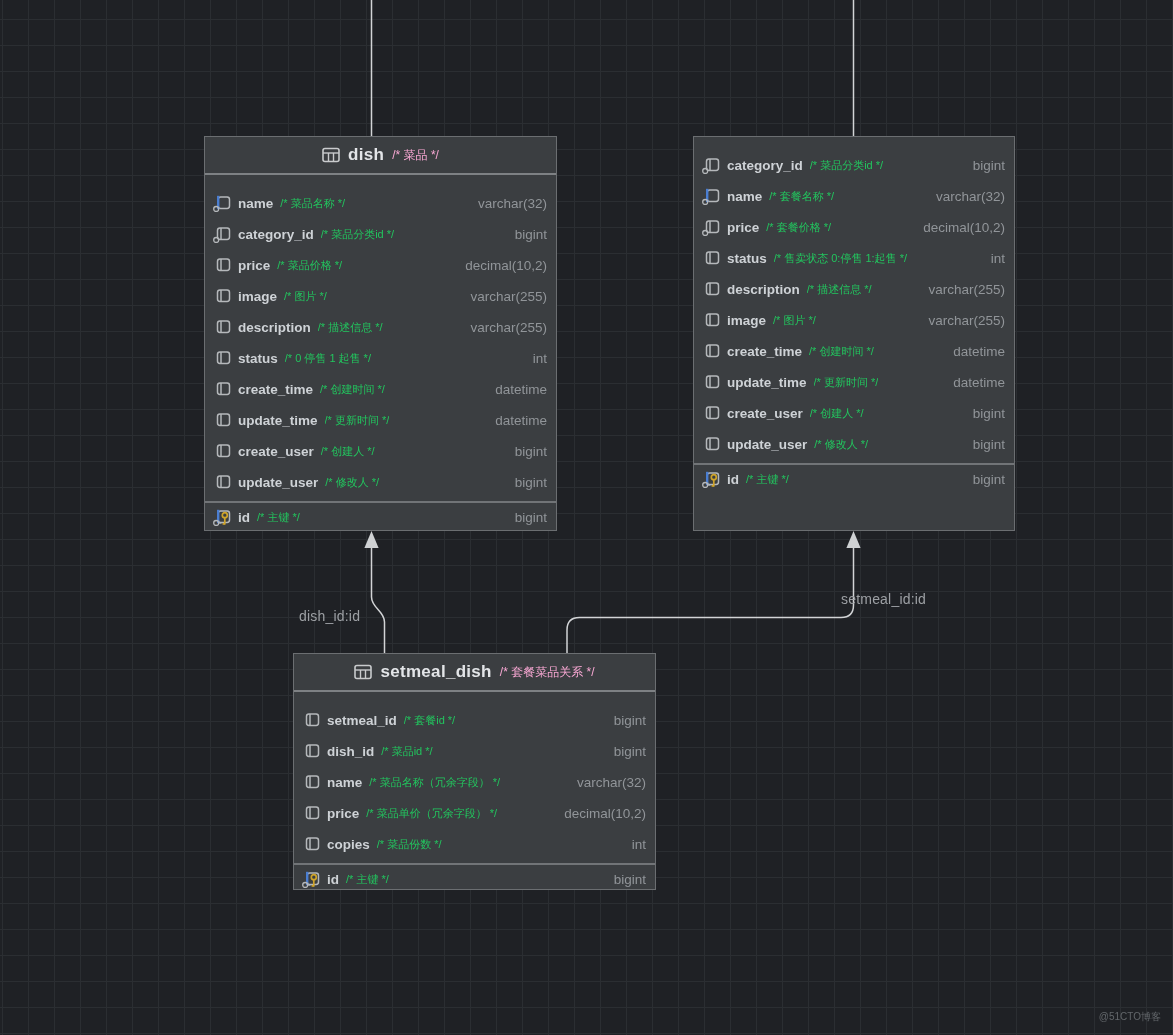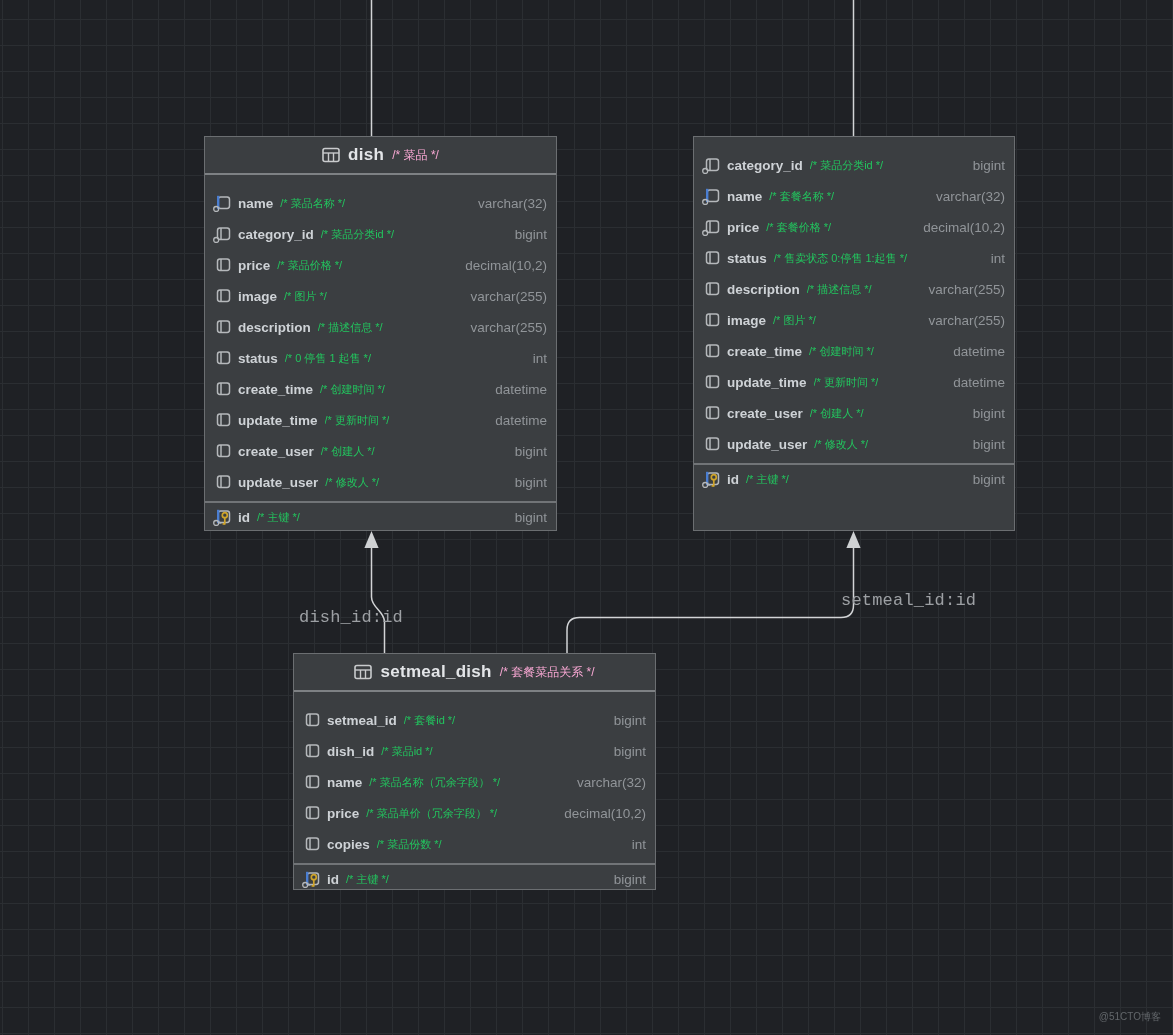--- a/index.html
+++ b/index.html
@@ -9,21 +9,21 @@
     background-image:
       linear-gradient(to right,#2b2e32 1px,transparent 1px),
       linear-gradient(to bottom,#2b2e32 1px,transparent 1px);
     background-size:26px 26px;
     background-position:2px 19px;
     font-family:"Liberation Sans","DejaVu Sans",sans-serif;
   }
   #wires{position:absolute;left:0;top:0;width:1173px;height:1035px;}
   .wire{stroke:#d2d4d6;stroke-width:1.5;fill:none;}
   .ahead{fill:#cfd1d3;stroke:none;}
-  .rel-label{position:absolute;font-size:17px;color:#9da0a4;letter-spacing:.2px;font-family:Liberation Mono, monospace;}
+  .rel-label{position:absolute;font-size:14px;color:#9da0a4;letter-spacing:.2px;}
   #lbl-dish{left:299px;top:608px;}
   #lbl-setmeal{left:841px;top:591px;}
 
   .tbl{position:absolute;background:#3b3e41;border:1px solid #6b6e71;box-sizing:border-box;}
   #tbl-dish{left:204px;top:136px;width:353px;height:395px;}
   #tbl-setmeal{left:693px;top:136px;width:322px;height:395px;}
   #tbl-setmeal-dish{left:293px;top:653px;width:363px;height:237px;}
 
   .thead{height:36px;border-bottom:2px solid #7e8184;display:flex;align-items:center;justify-content:center;gap:8px;}
   .ticon{display:flex;align-items:center;}

